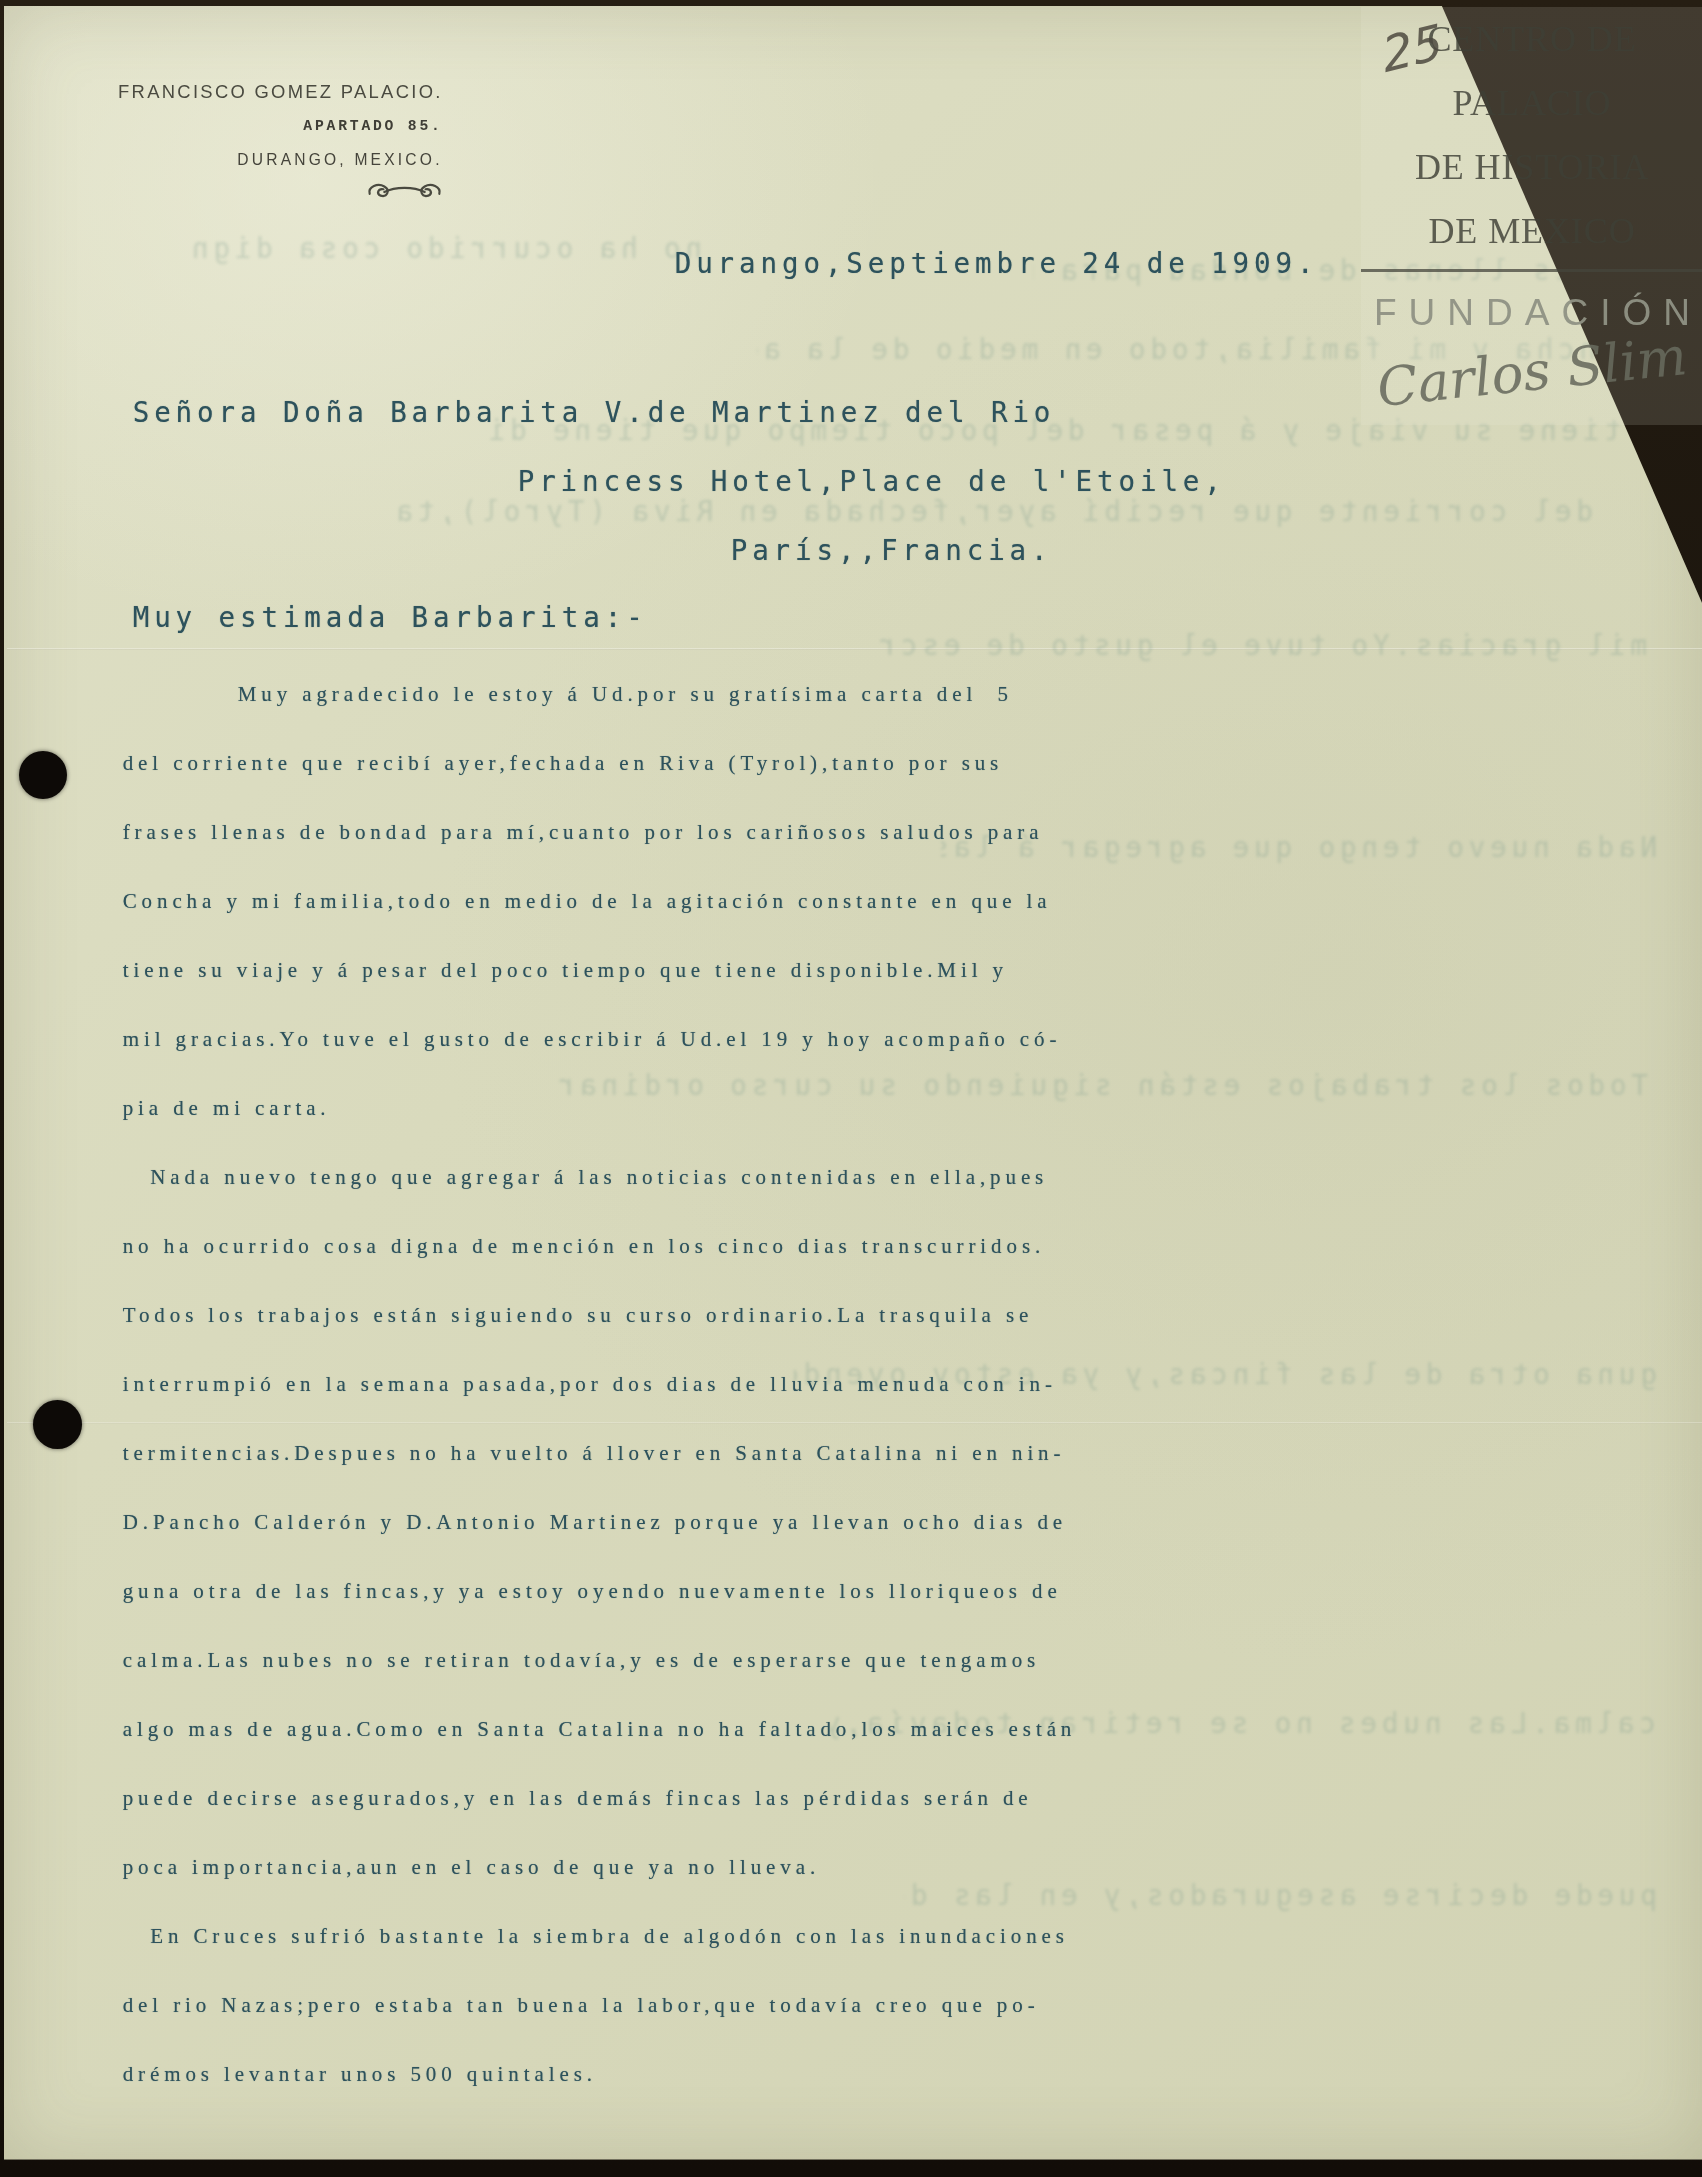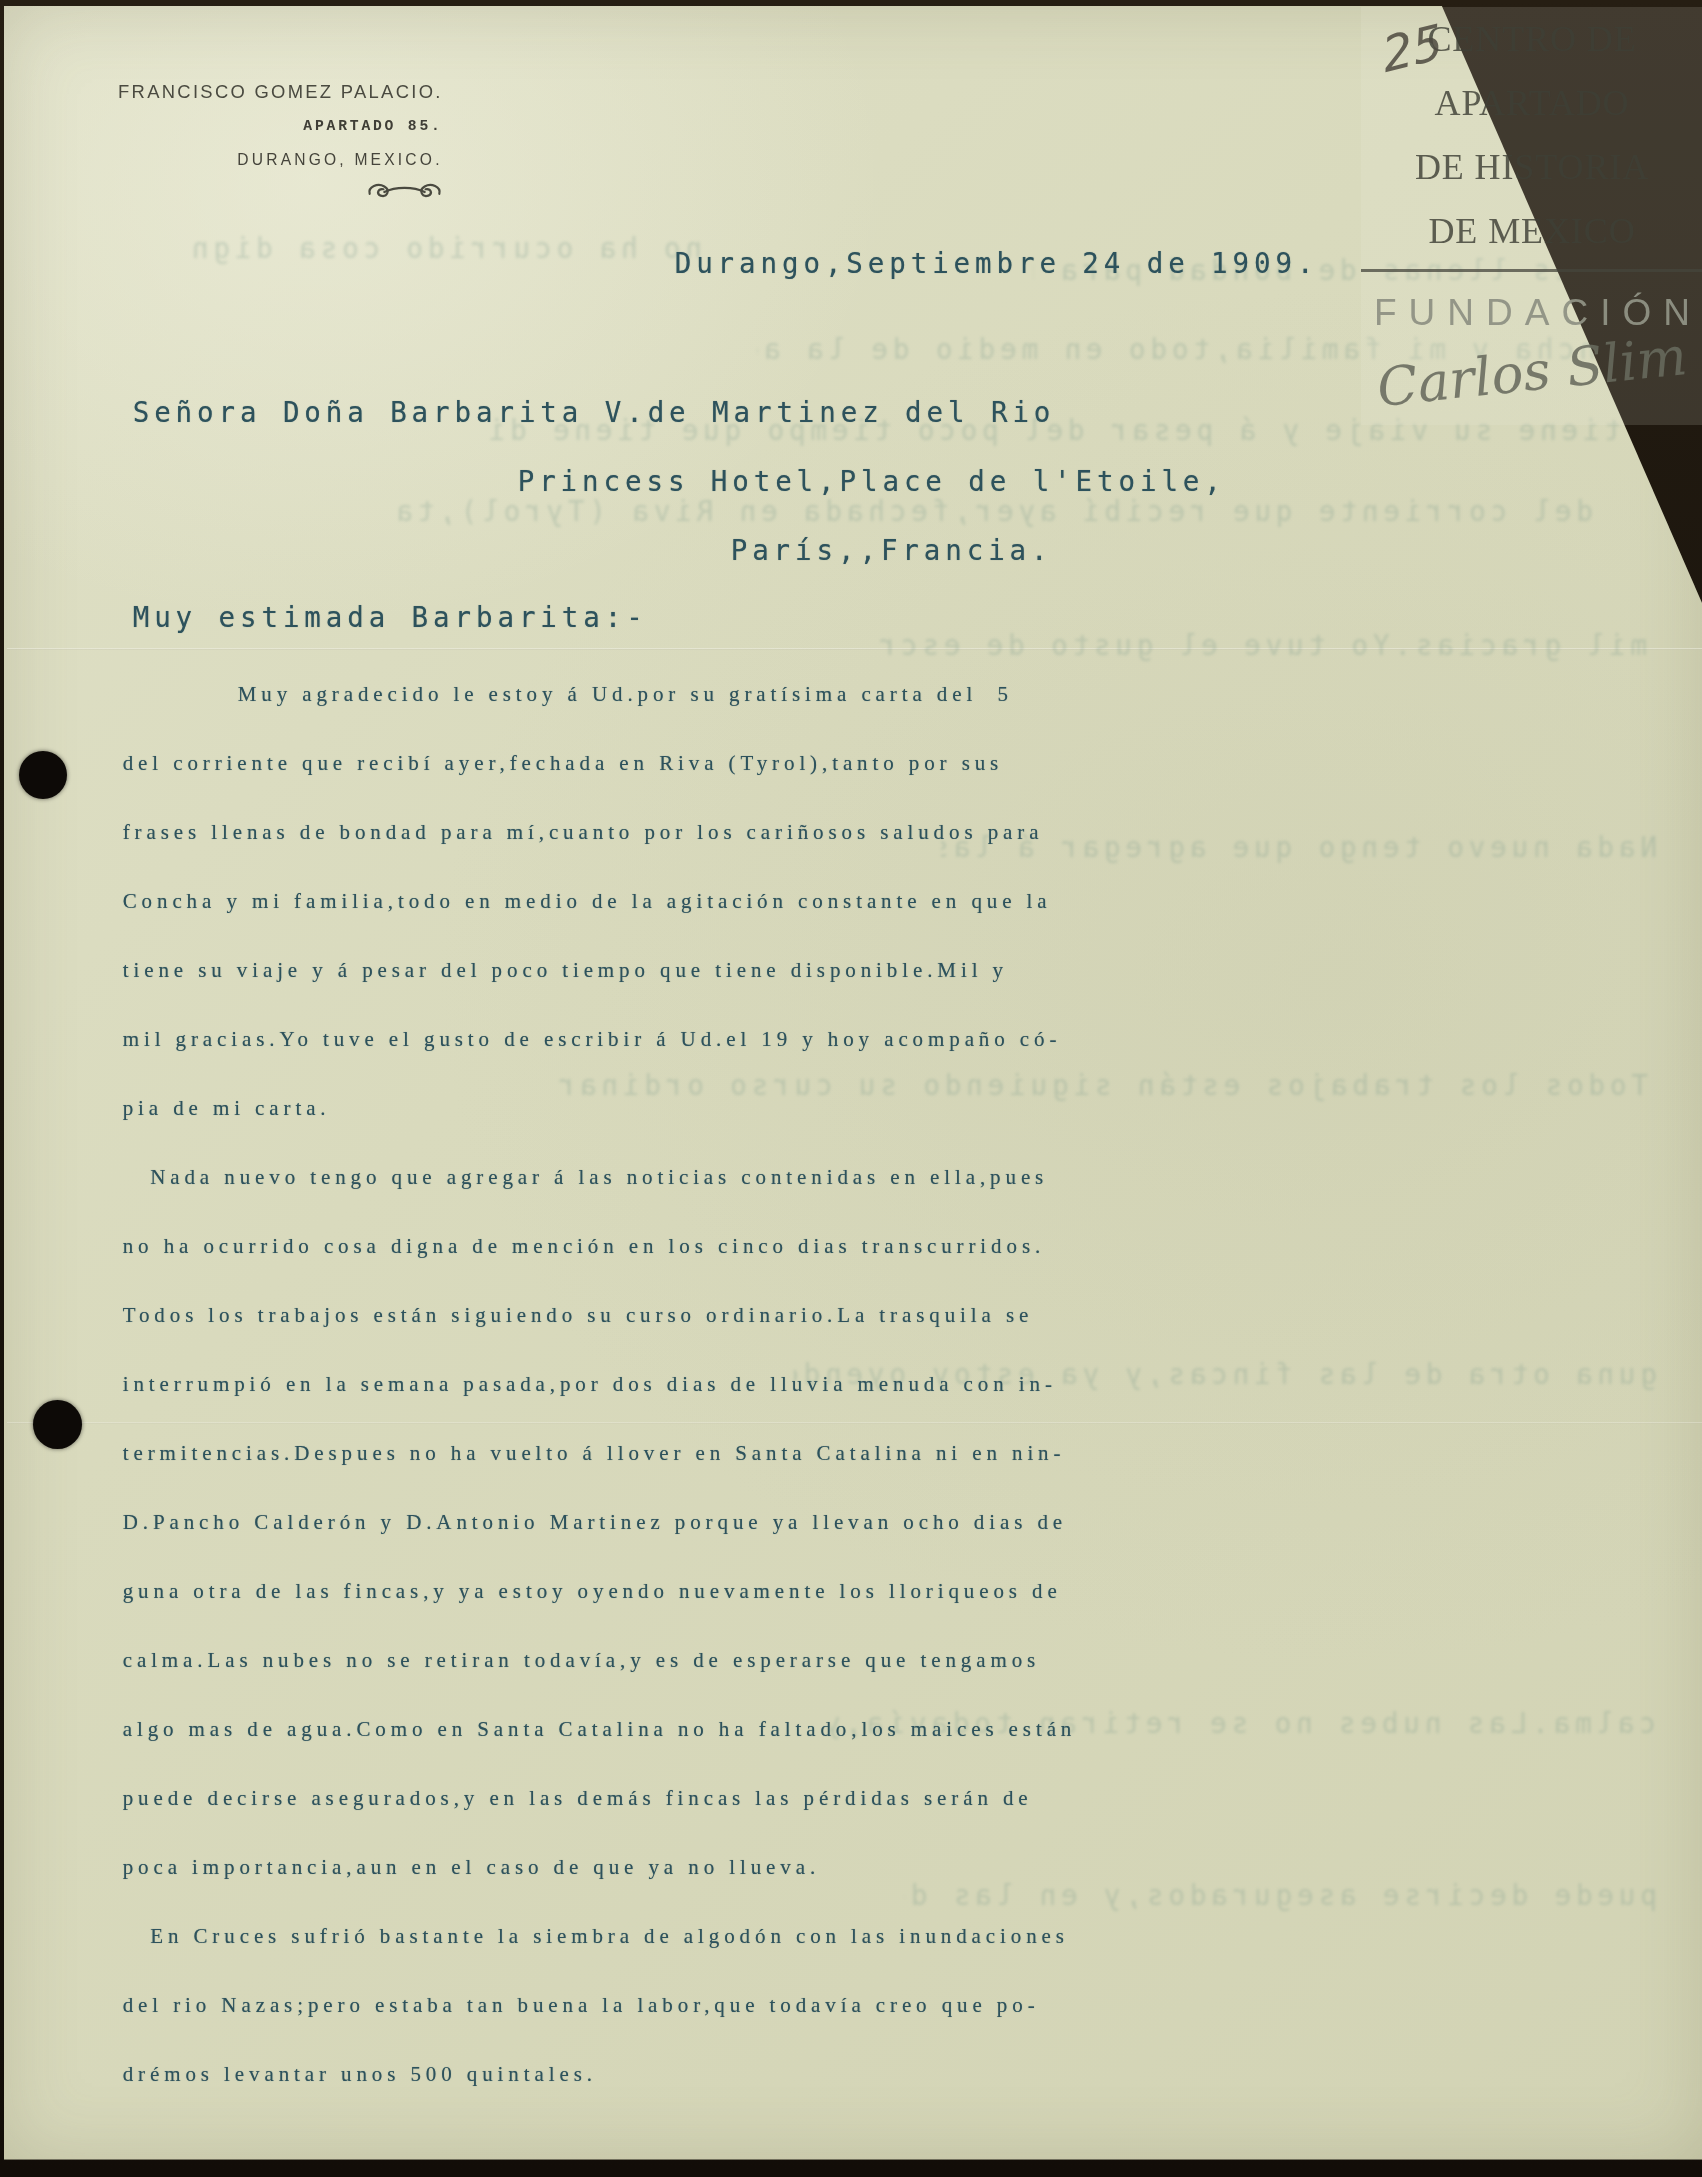--- a/index.html
+++ b/index.html
@@ -155,21 +155,21 @@
         <div class="tline">del rio Nazas;pero estaba tan buena la labor,que todavía creo que po-</div>
         <div class="tline">drémos levantar unos 500 quintales.</div>
       </div>
   </div>
 
   <div class="hole hole1"></div>
   <div class="hole hole2"></div>
 
   <div class="stamp">
     <div class="stamp-line">CENTRO DE</div>
-    <div class="stamp-line">APARTADO</div>
+    <div class="stamp-line">PALACIO</div>
     <div class="stamp-line">DE HISTORIA</div>
     <div class="stamp-line">DE MEXICO</div>
     <div class="stamp-rule"></div>
     <div class="stamp-fundacion">FUNDACIÓN</div>
     <div class="stamp-signature">Carlos Slim</div>
   </div>
 
   <div class="pencil">25</div>
 
 </div>

